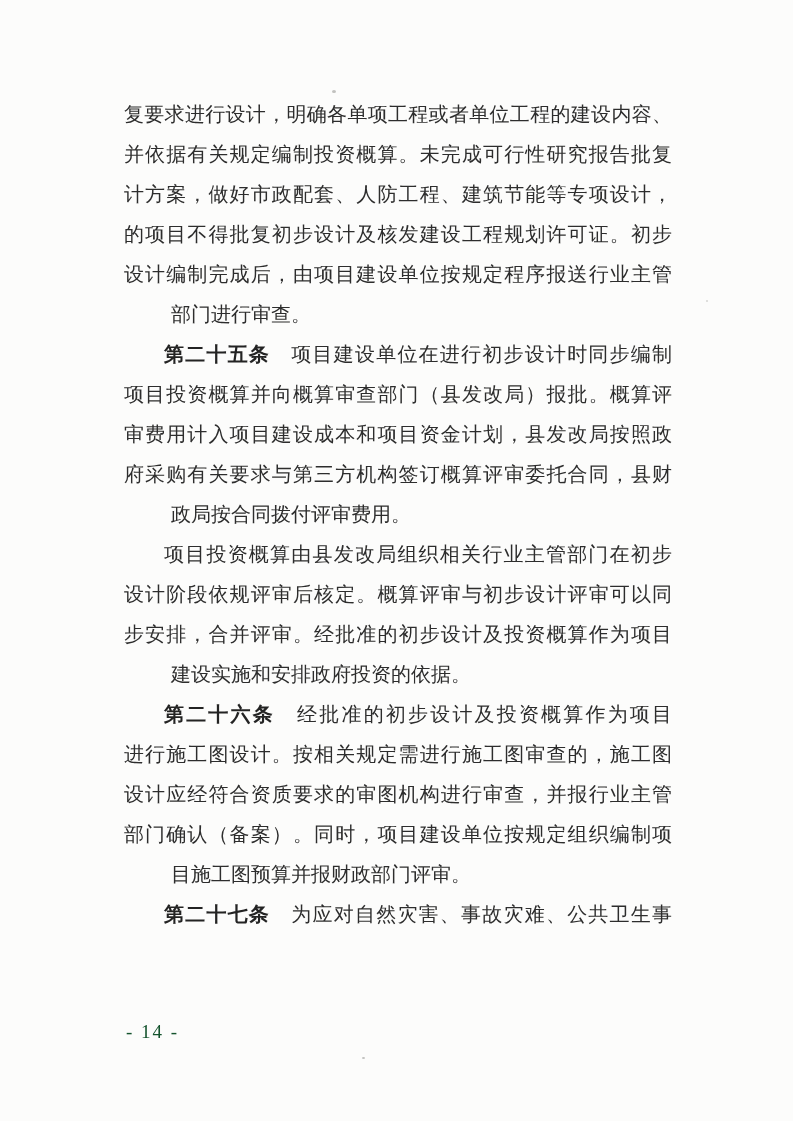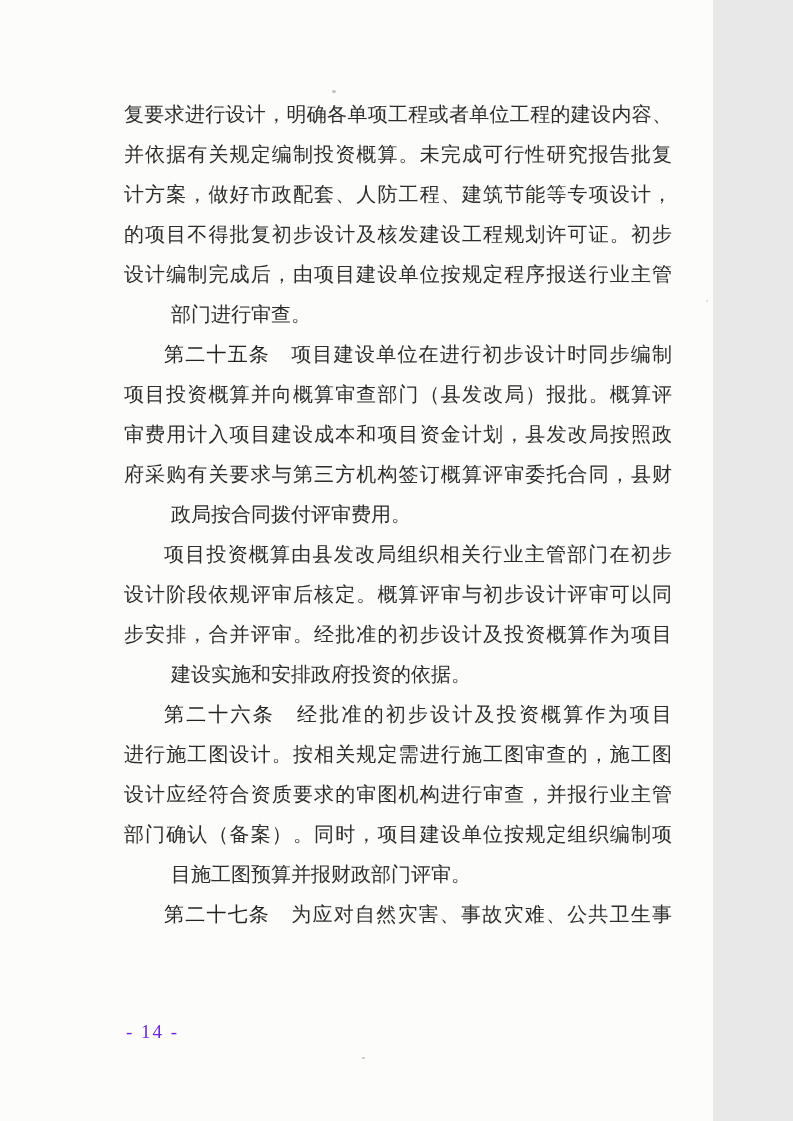--- a/index.html
+++ b/index.html
@@ -2,21 +2,21 @@
 <html style="--paper: #fcfcfb; --ink: #2d2d2d;"><head>
 <meta charset="utf-8">
 <style>
   :root{
     --paper:#fcfcfb;
     --ink:#2d2d2d;
   }
   html,body{margin:0;padding:0;background:#e8e8e8;}
   .page{
     position:relative;
-    width:713px;
+    width:793px;
     height:1121px;
     background:var(--paper);
     font-family:"Liberation Serif","DejaVu Serif",serif;
     color:var(--ink);
     overflow:hidden;
   }
   .text-block{
     position:absolute;
     left:124px;
     top:94px;
@@ -34,31 +34,31 @@
   }
   .line.end{
     text-align-last:left;
     margin-left:47px;
   }
   .line.indent{
     padding-left:40px;
     box-sizing:border-box;
   }
   .head{
-    font-weight:normal;
+    font-weight:bold;
     color:#232323;
   }
   .footer{
     position:absolute;
     left:126px;
     top:1020px;
     font-size:19px;
     line-height:24px;
     letter-spacing:2px;
-    color:#6d28d9;
+    color:#14532d;
     font-family:"Liberation Serif","DejaVu Serif",serif;
   }
   
   .speck{
     position:absolute;
     width:3px;height:3px;
     border-radius:50%;
     background:#9a9a96;
     opacity:.6;
   }

